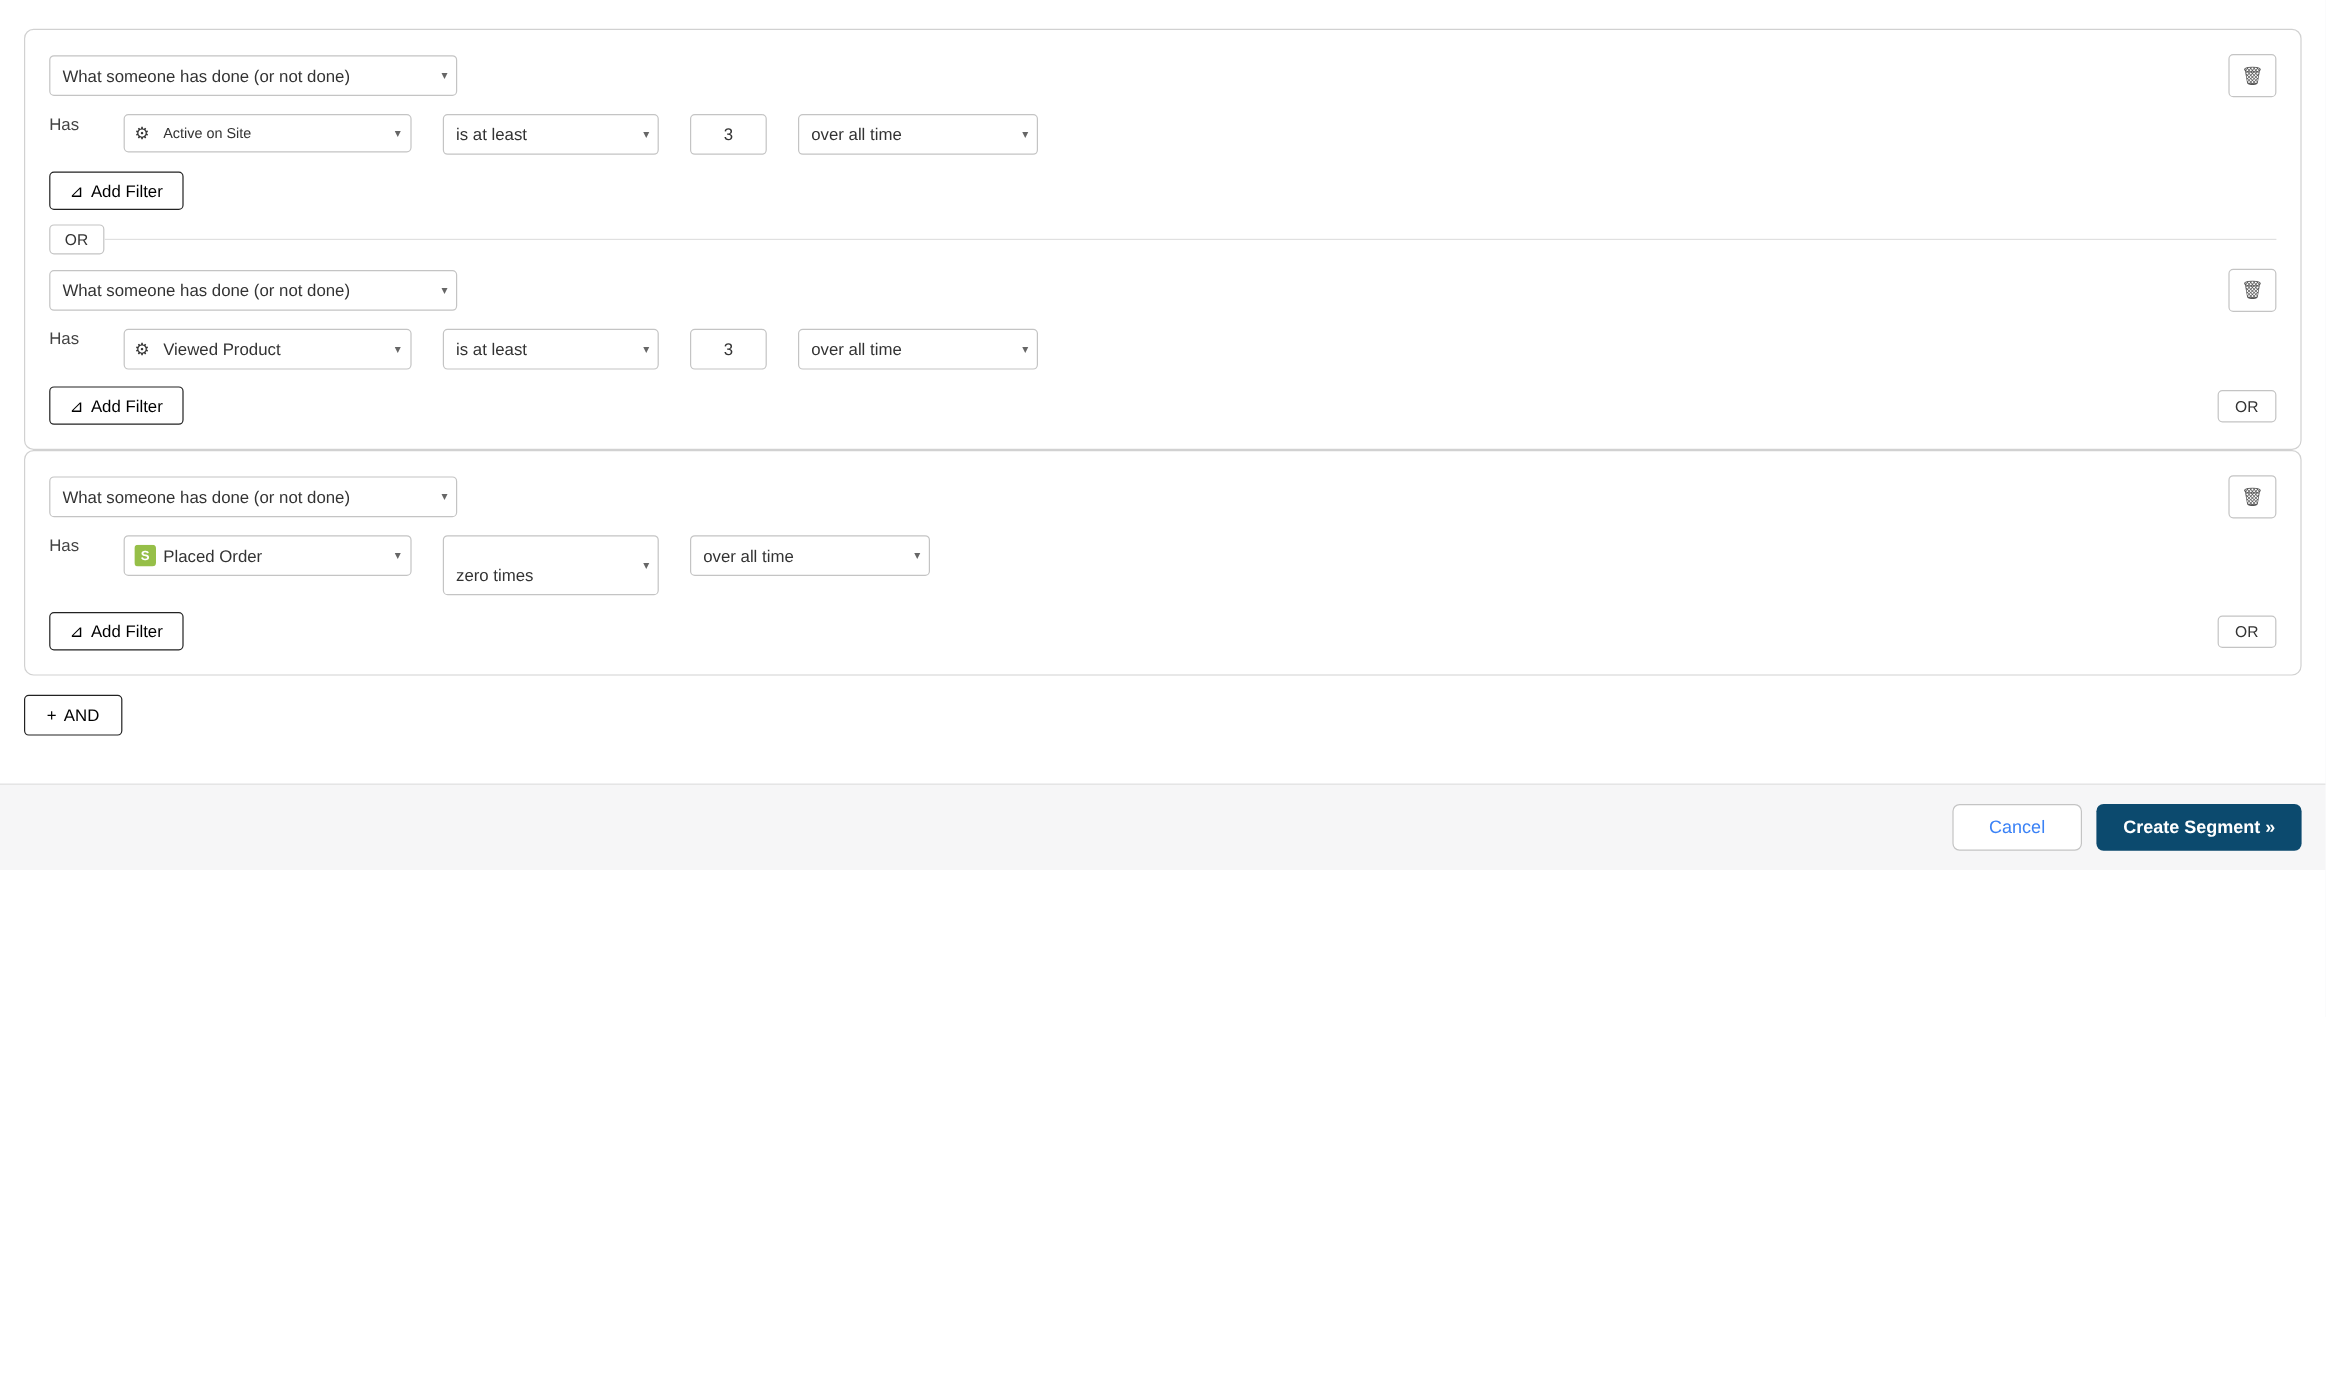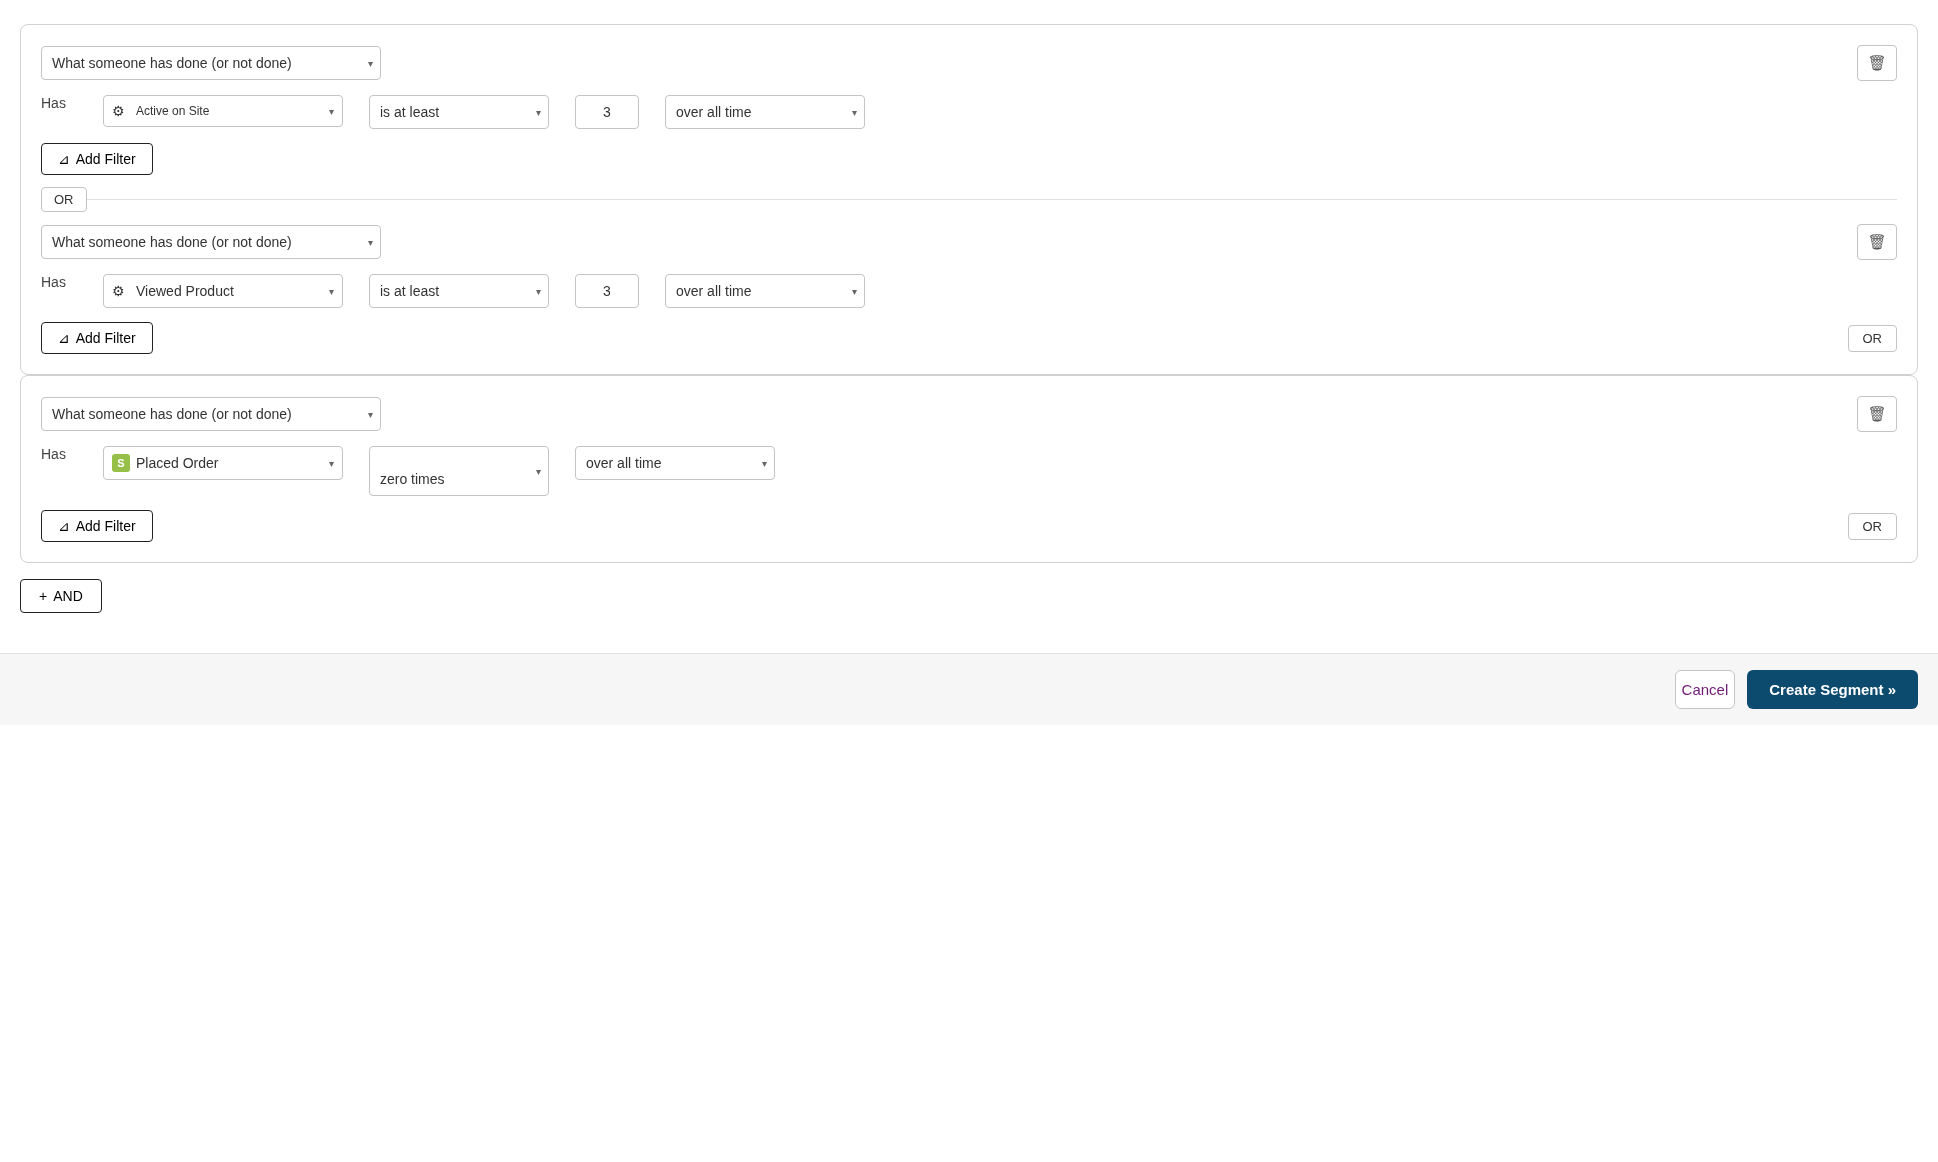--- a/index.html
+++ b/index.html
@@ -173,24 +173,24 @@
       display: flex;
       justify-content: flex-end;
       gap: 12px;
       margin: 0 -20px;
       margin-top: 24px;
     }
     .cancel-btn {
       background: #fff;
       border: 1px solid #c4c4c4;
       border-radius: 6px;
-      padding: 10px 6px;
+      padding: 10px 30px;
       font-size: 15px;
       cursor: pointer;
-      color: #701a75;
+      color: #3b82f6;
       font-weight: 500;
     }
     .create-btn {
       background: #0c4a6e;
       border: none;
       border-radius: 6px;
       padding: 10px 22px;
       font-size: 15px;
       cursor: pointer;
       color: #fff;

